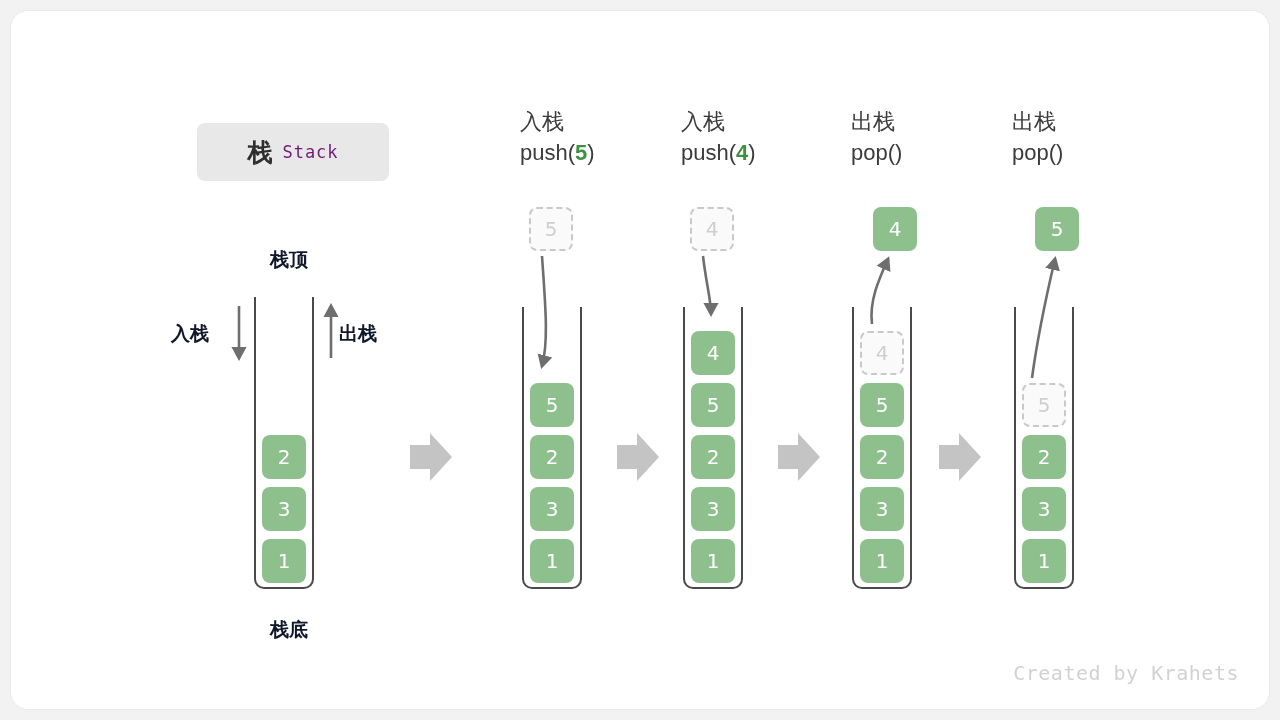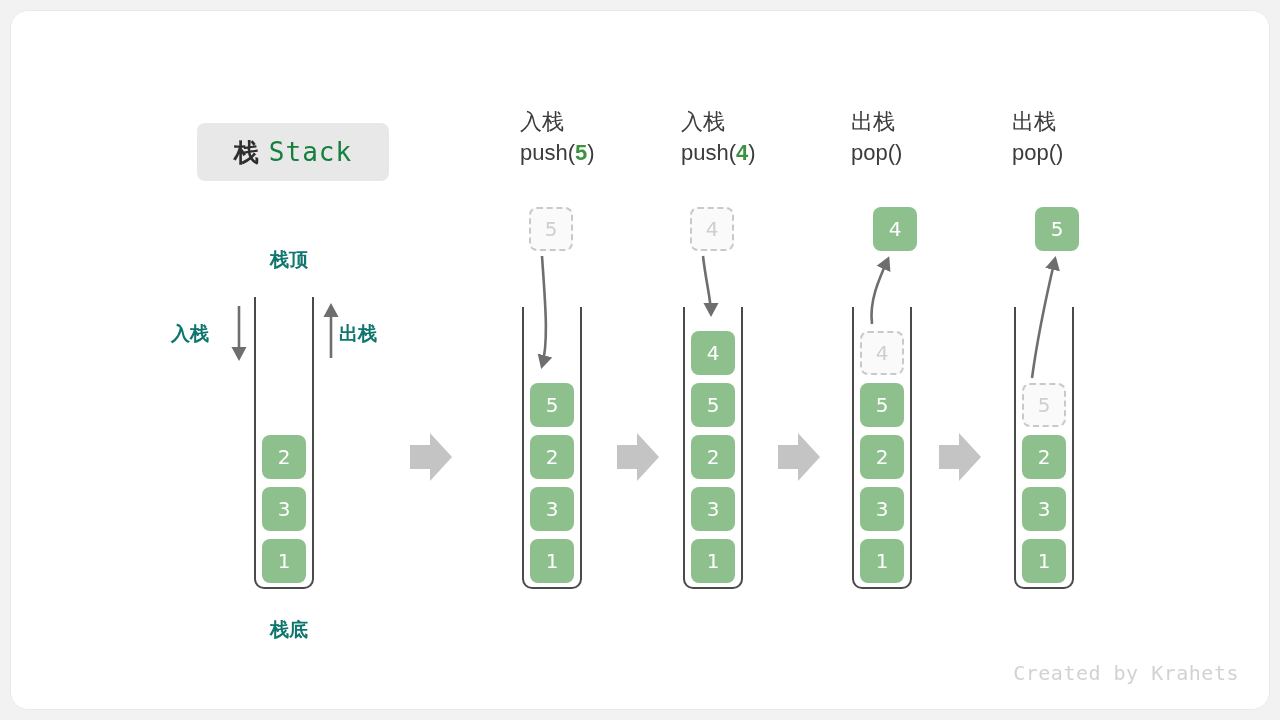--- a/index.html
+++ b/index.html
@@ -42,31 +42,31 @@
     justify-content: center;
     gap: 10px;
   }
   #title-chip .cjk {
     font-size: 25px;
     font-weight: bold;
     color: #2e2e2e;
     font-family: "DejaVu Sans", sans-serif;
   }
   #title-chip .latin {
-    font-size: 26px;
-    color: #15803d;
+    font-size: 17px;
+    color: #701a75;
     font-family: "DejaVu Sans Mono", monospace;
     letter-spacing: 1px;
   }
 
   
   .cjk-bold {
     font-family: "DejaVu Sans", sans-serif;
     font-weight: bold;
-    color: #0f766e;
+    color: #0f172a;
     font-size: 19px;
     white-space: nowrap;
   }
   .op-label {
     position: absolute;
     text-align: left;
     white-space: nowrap;
   }
   .op-label .op-cjk {
     display: block;

